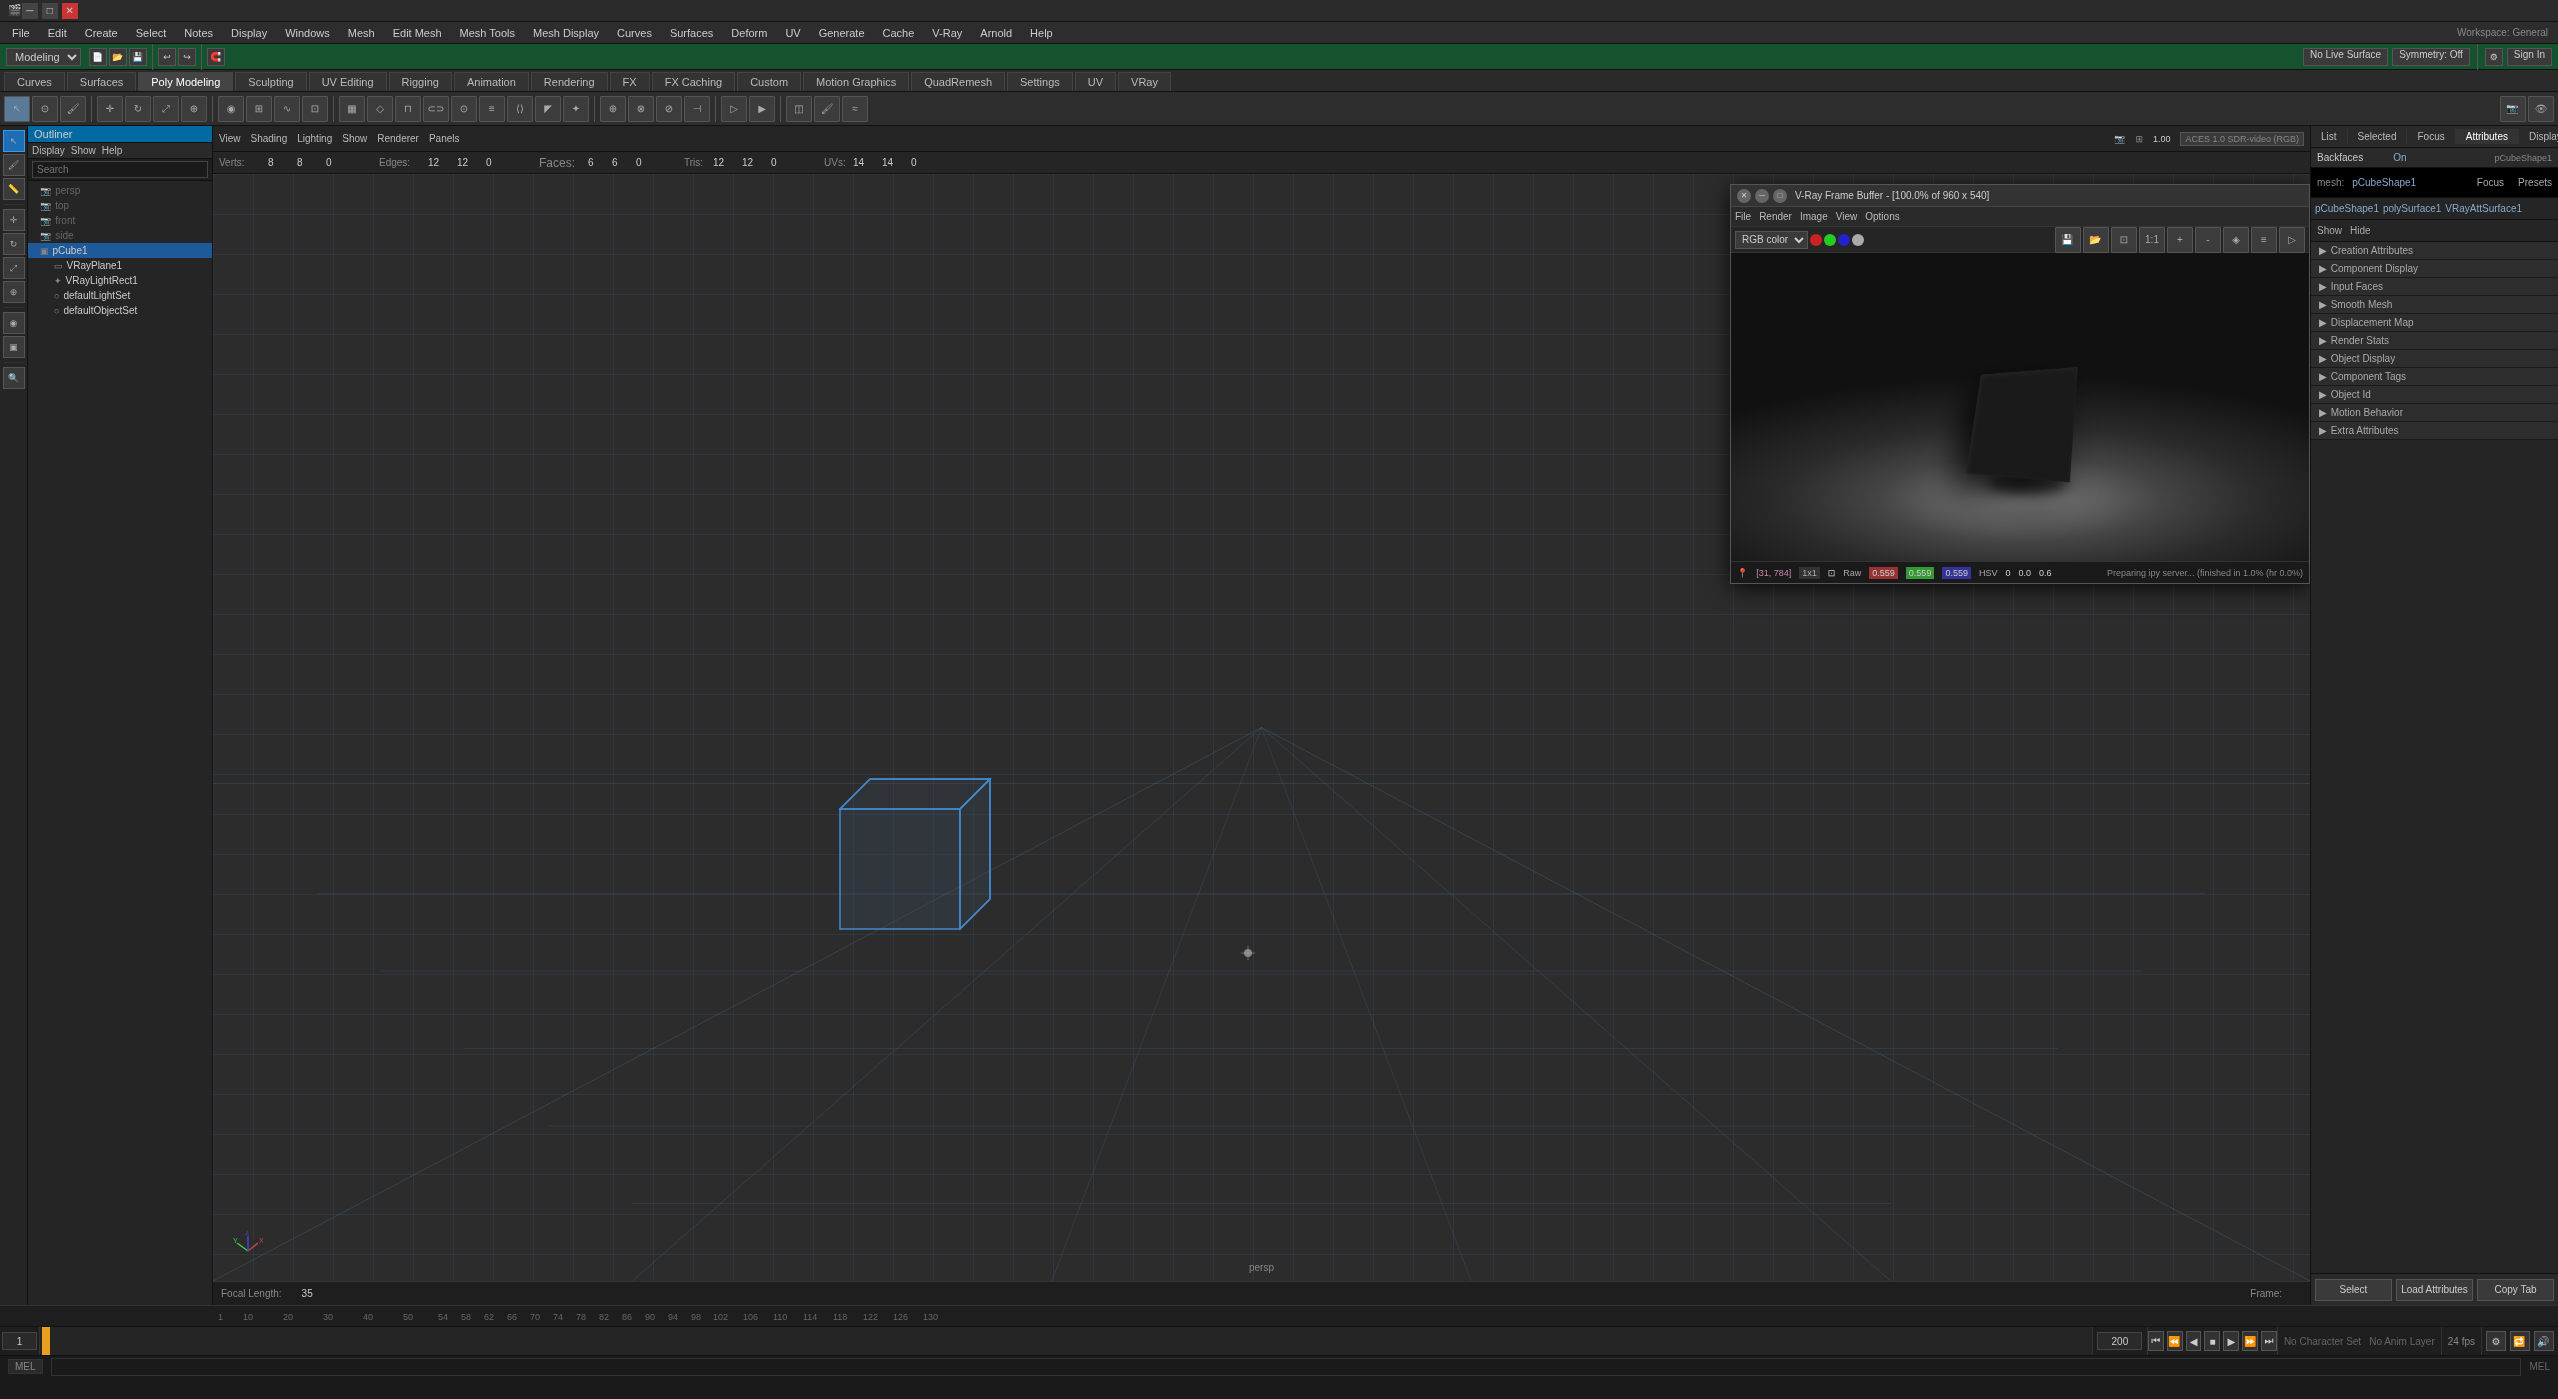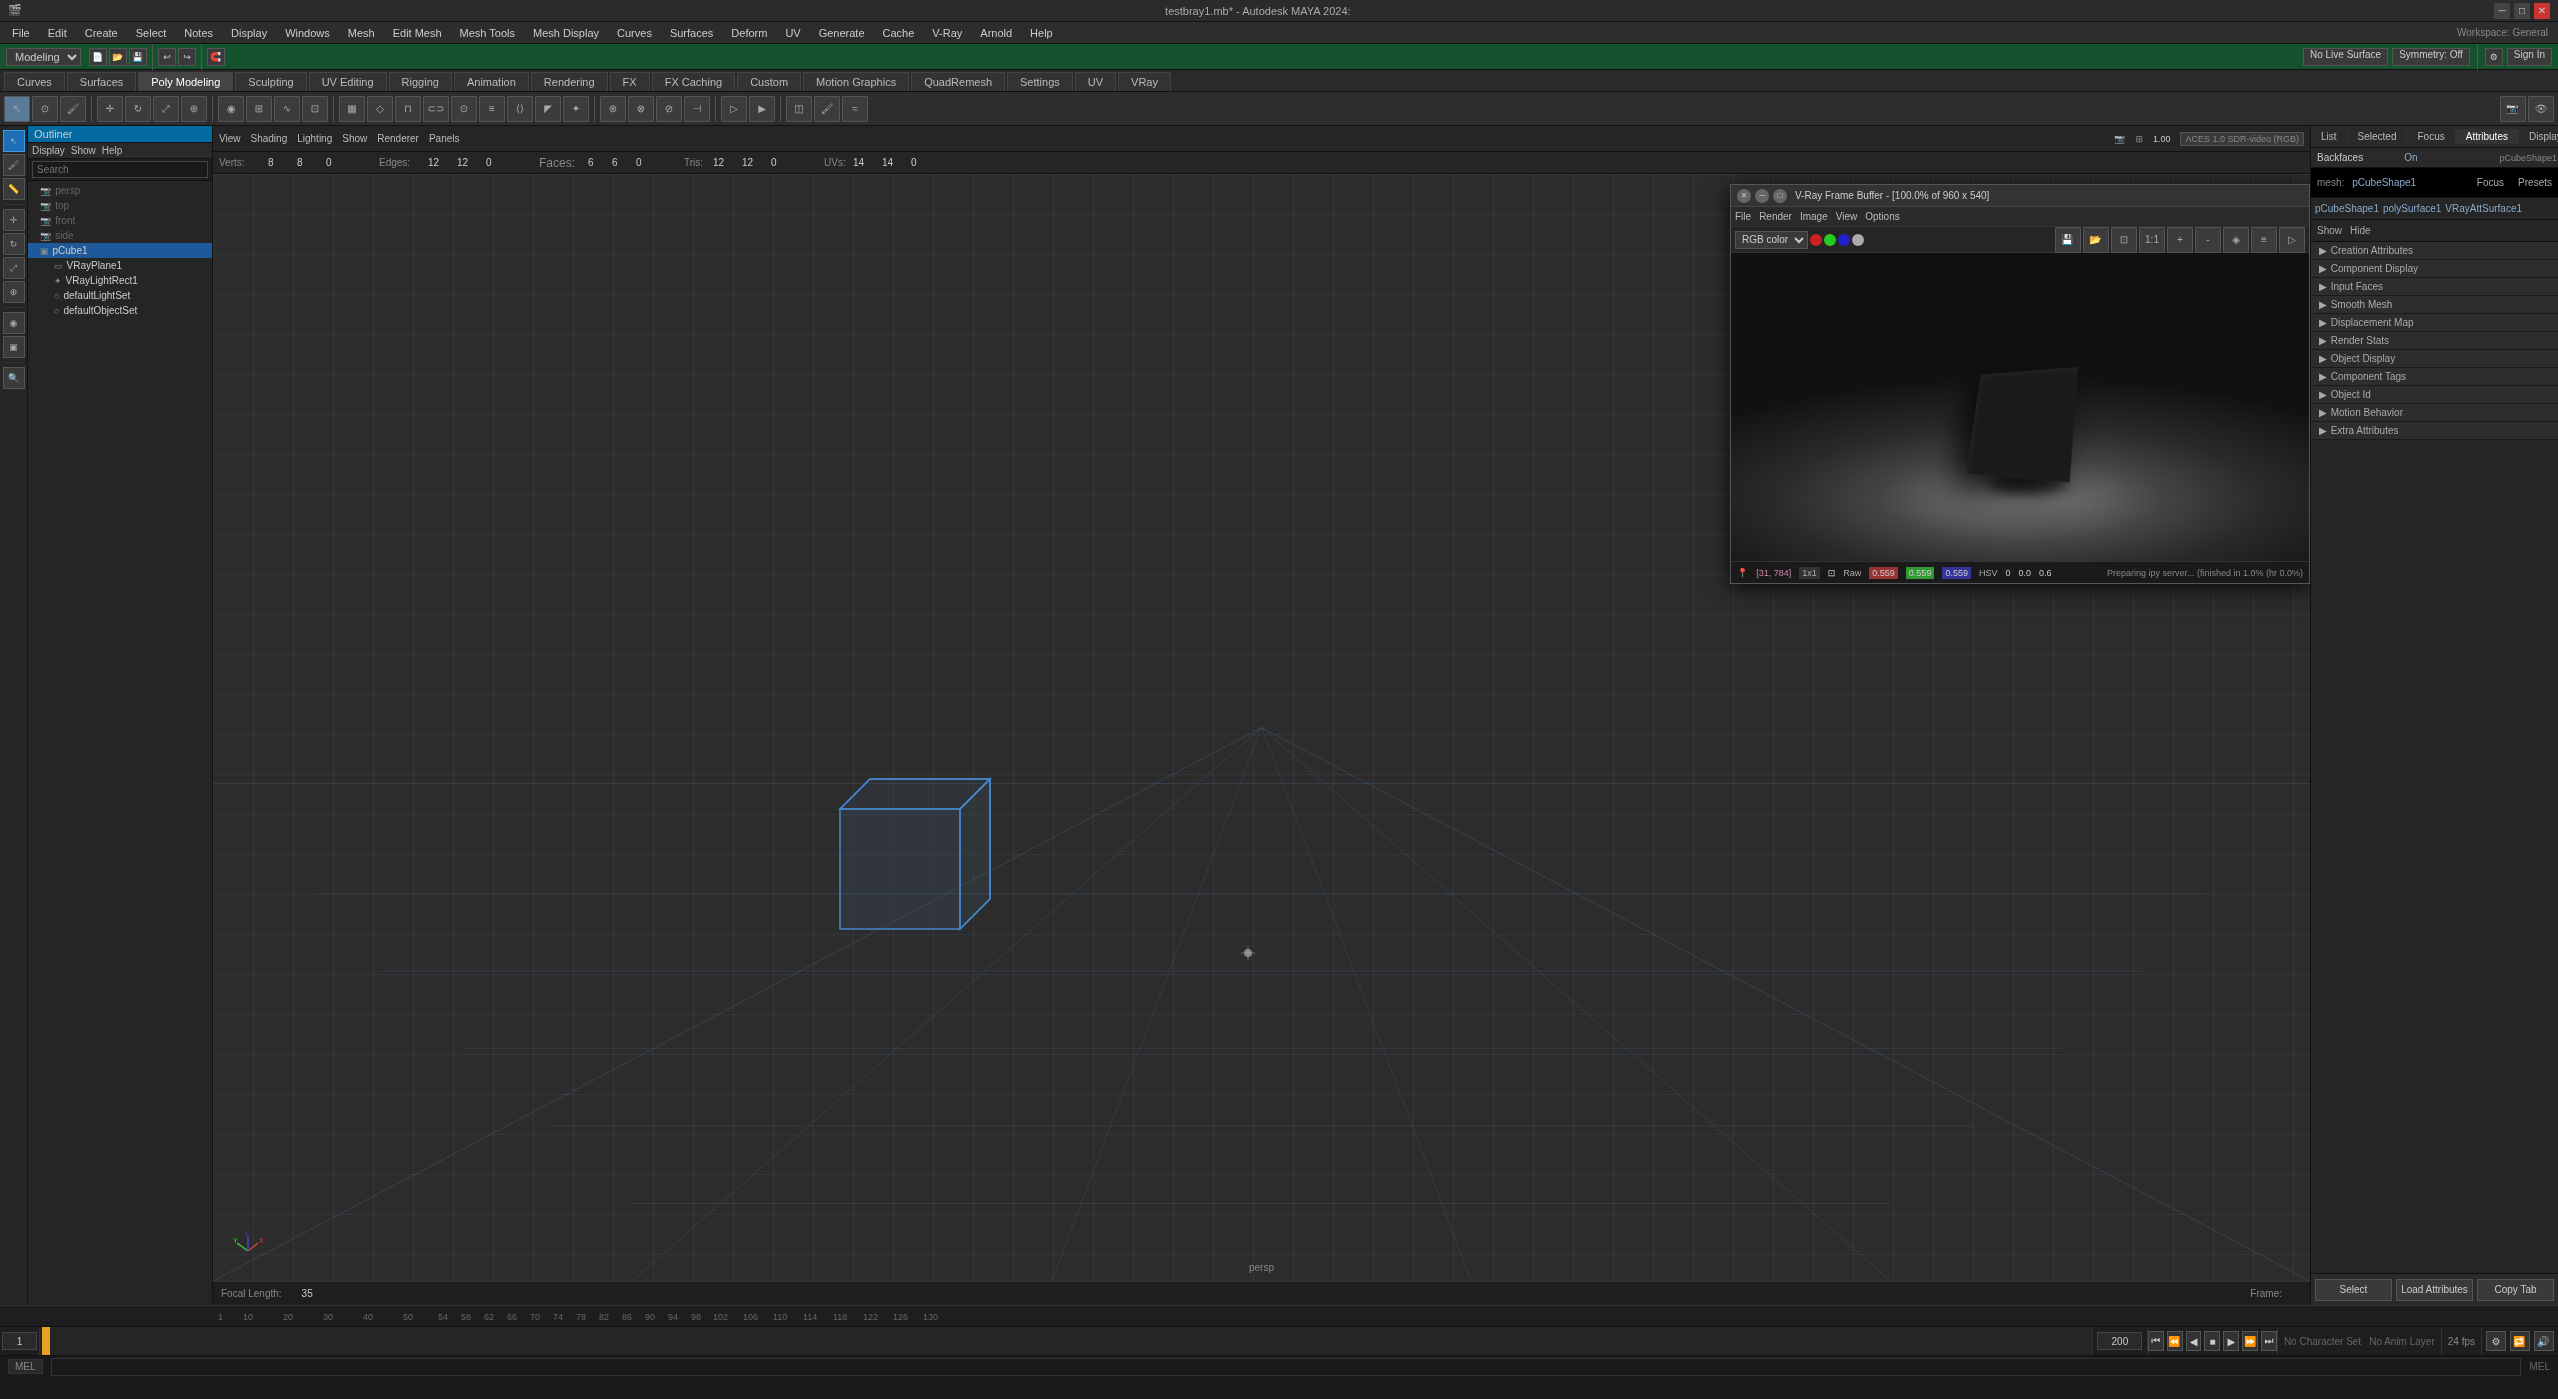--- a/index.html
+++ b/index.html
@@ -510,32 +510,31 @@
     }
 
     
     #backfaces-row {
       height: 20px;
       background: #2a2a2a;
       display: flex;
       align-items: center;
       padding: 0 6px;
       font-size: 10px;
-      gap: 41px;
+      gap: 30px;
       border-bottom: 1px solid #111;
     }
   </style>
 </head>
 <body>
 
 <div id="overall-layout" style="height: 1399px;">
 
   <div id="title-bar">
     <span style="font-size:11px; color:#888;">🎬</span>
-    <span id="title-text" style="flex:1; text-align:center; font-size:11px; color:#aaa;">testbray1.mb* - Autodesk MAYA 2024:</span>
     <div id="title-bar-controls">
       <button class="title-btn">─</button>
       <button class="title-btn">□</button>
       <button class="title-btn" style="background:#c33;">✕</button>
     </div>
   </div>
 
   <div id="menu-bar">
     <span class="menu-item">File</span>
     <span class="menu-item">Edit</span>

